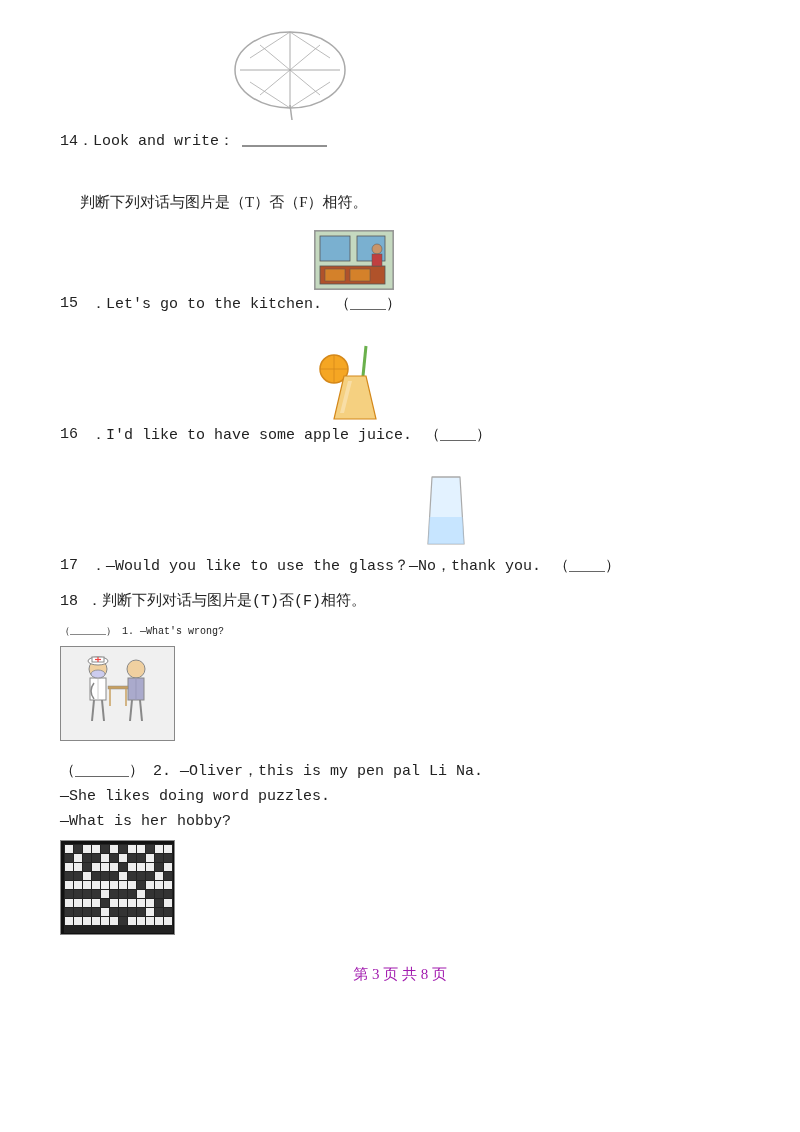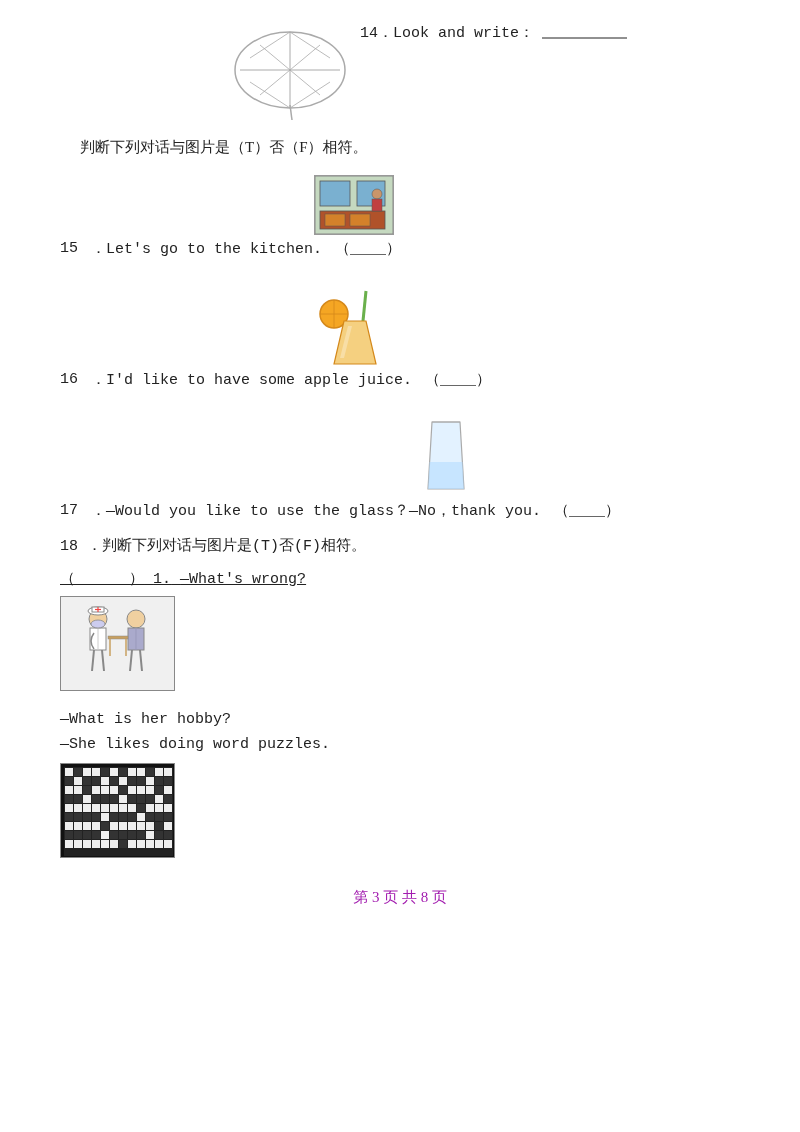--- a/index.html
+++ b/index.html
@@ -110,21 +110,21 @@
 
     
     .doctor-svg {
       width: 100px;
       height: 85px;
     }
   </style>
 </head>
 <body>
 
-<div style="display:flex; flex-direction:row; align-items:flex-start;">
+<div style="display:flex; flex-direction:column; align-items:flex-start;">
   <div style="margin-left:160px; margin-bottom:4px;">
     
     <svg width="140" height="100" viewBox="0 0 140 100">
 
       <ellipse cx="70" cy="50" rx="55" ry="38" fill="none" stroke="#aaa" stroke-width="1.5"></ellipse>
 
       <line x1="20" y1="50" x2="120" y2="50" stroke="#aaa" stroke-width="1"></line>
       <line x1="70" y1="12" x2="70" y2="88" stroke="#aaa" stroke-width="1"></line>
       <line x1="40" y1="25" x2="100" y2="75" stroke="#aaa" stroke-width="0.8"></line>
       <line x1="100" y1="25" x2="40" y2="75" stroke="#aaa" stroke-width="0.8"></line>
@@ -222,21 +222,21 @@
     </div>
   </div>
 
   <div class="q18-block">
     <div class="q18-title">
       <span>18</span>
       <span>．判断下列对话与图片是(T)否(F)相符。</span>
     </div>
 
     <div class="dialog-block">
-      <div class="dialog-line" style="font-family:'Courier New',monospace; font-size:15px;text-decoration:underline;">
+      <div class="dialog-line" style="font-family:'Courier New',monospace; font-size:10px;">
         <span>（______）</span>
         <span>1.</span>
         <span>—What's wrong?</span>
       </div>
 
       <div class="doctor-img">
         <svg class="doctor-svg" viewBox="0 0 100 85">
 
           <rect x="0" y="0" width="100" height="85" fill="#f0f0f0"></rect>
 
@@ -265,25 +265,30 @@
           <rect x="40" y="35" width="20" height="3" fill="#c8a060" stroke="#888" stroke-width="0.5"></rect>
           <line x1="42" y1="38" x2="42" y2="55" stroke="#c8a060" stroke-width="1.5"></line>
           <line x1="58" y1="38" x2="58" y2="55" stroke="#c8a060" stroke-width="1.5"></line>
 
           <ellipse cx="30" cy="23" rx="7" ry="4" fill="#cce" stroke="#888" stroke-width="0.8"></ellipse>
         </svg>
       </div>
     </div>
 
     <div class="dialog-block">
+      <div class="dialog-line" style="font-family:'Courier New',monospace; font-size:15px;">
+        <span>（______）</span>
+        <span>2.</span>
+        <span>—Oliver，this is my pen pal Li Na.</span>
+      </div>
+      <div class="dialog-line" style="font-family:'Courier New',monospace; font-size:15px; margin-top:8px;">
+        <span>—She likes doing word puzzles.</span>
+      </div>
       <div class="dialog-line" style="font-family:'Courier New',monospace; font-size:15px; margin-top:8px;">
         <span>—What is her hobby?</span>
-      </div>
-      <div class="dialog-line" style="font-family:'Courier New',monospace; font-size:15px; margin-top:8px;">
-        <span>—She likes doing word puzzles.</span>
       </div>
 
       <div style="margin-top:10px; width:115px; height:95px; border:1.5px solid #888; background:#111; overflow:hidden; display:grid; grid-template-columns:repeat(12,1fr); gap:1px; padding:3px;">
 
         <svg width="109" height="89" viewBox="0 0 109 89">
           <rect x="0" y="0" width="109" height="89" fill="#222"></rect>
 
           <rect x="1" y="1" width="8" height="8" fill="#eee"></rect>
             <rect x="10" y="1" width="8" height="8" fill="#333"></rect>
           <rect x="19" y="1" width="8" height="8" fill="#eee"></rect>

